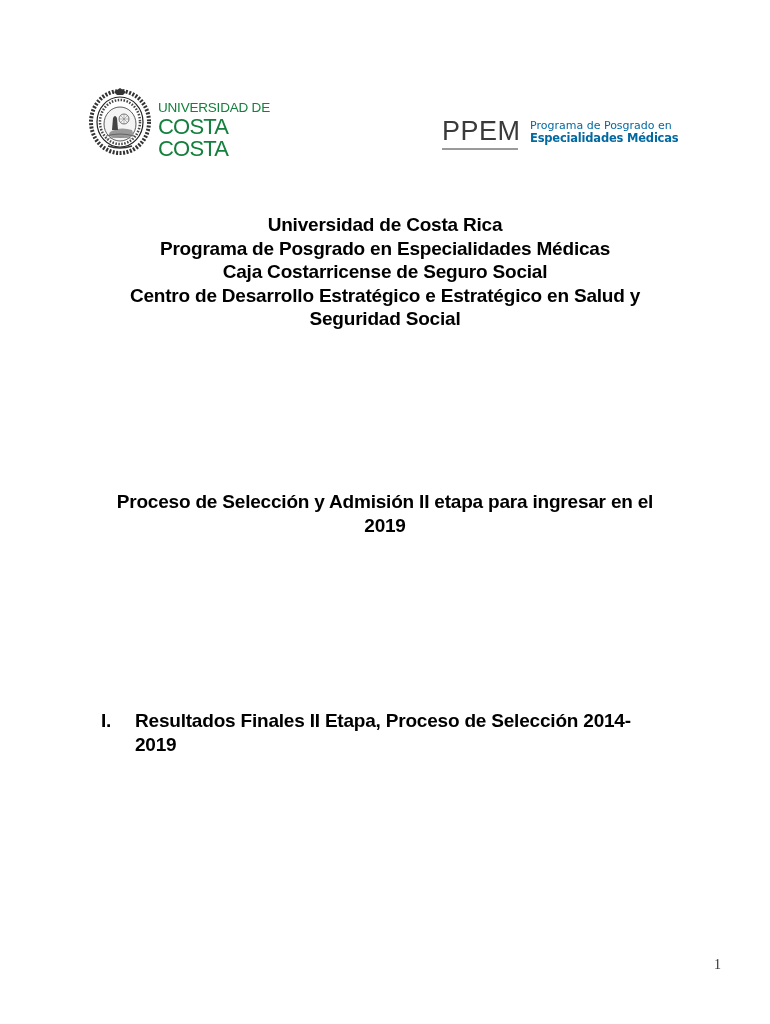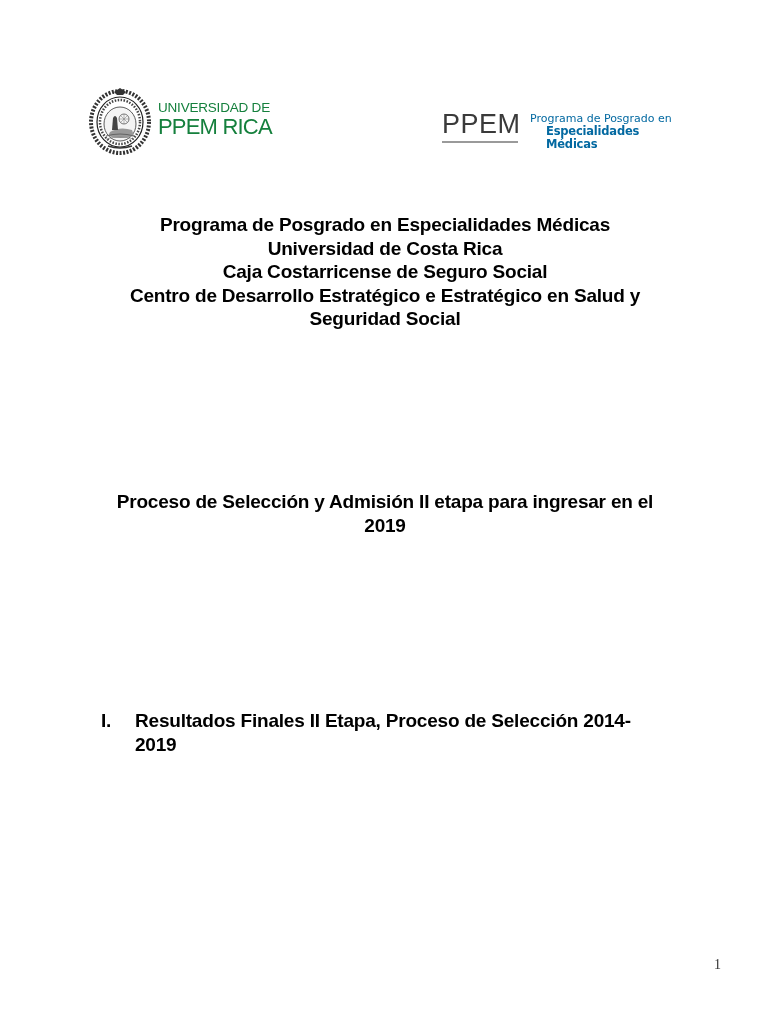--- a/index.html
+++ b/index.html
@@ -54,21 +54,21 @@
       font-family: "Liberation Sans", sans-serif;
       font-size: 22px;
       letter-spacing: -0.8px;
       display: block;
       margin-top: 1px;
     }
     
     .ppem-logo {
       position: absolute;
       left: 442px;
-      top: 108px;
+      top: 115px;
       width: 250px;
       height: 42px;
     }
     .ppem-mark {
       position: absolute;
       left: 0;
       top: 0;
       font-family: "Liberation Sans", sans-serif;
       font-size: 27px;
       color: #3a3a3a;
@@ -94,21 +94,20 @@
       display: block;
       font-family: "DejaVu Sans", sans-serif;
       font-size: 11px;
     }
     .ppem-sub2 {
       display: block;
       font-family: "DejaVu Sans", sans-serif;
       font-size: 11.5px;
       font-weight: bold;
       letter-spacing: -0.2px;
-      margin-left: 16px;
     }
     
     .block {
       position: absolute;
       left: 0;
       width: 770px;
       text-align: center;
       font-weight: bold;
       font-size: 19px;
       line-height: 23.5px;
@@ -165,36 +164,36 @@
       <circle cx="36" cy="33" r="5" fill="none" stroke="#555" stroke-width="0.8"></circle>
       <path d="M31 33 L41 33 M36 28 L36 38 M32.5 29.5 L39.5 36.5 M39.5 29.5 L32.5 36.5" stroke="#777" stroke-width="0.5"></path>
       <path d="M22 46 Q32 40 44 44 L46 50 Q32 54 20 50 Z" fill="#999"></path>
       <path d="M24 44 L25 32 Q27 28 29 32 L30 44 Z" fill="#444"></path>
       <path d="M18 50 Q32 46 46 50" stroke="#555" stroke-width="0.8" fill="none"></path>
       <path d="M18 53 Q32 49 46 53" stroke="#777" stroke-width="0.6" fill="none"></path>
       <path d="M20 60 Q32 64 44 60" stroke="#333" stroke-width="1.6" fill="none"></path>
     </svg>
     <div class="ucr-text">
       <span class="ucr-line1">UNIVERSIDAD DE</span>
-      <span class="ucr-line2">PPEM RICA</span>
+      <span class="ucr-line2">COSTA COSTA</span>
     </div>
   </div>
 
   <div class="ppem-logo">
     <div class="ppem-mark">PPEM</div>
     <div class="ppem-underline"></div>
     <div class="ppem-sub">
       <span class="ppem-sub1">Programa de Posgrado en</span>
       <span class="ppem-sub2">Especialidades Médicas</span>
     </div>
   </div>
 
   <div class="block institutions">
+    <div>Universidad de Costa Rica</div>
     <div>Programa de Posgrado en Especialidades Médicas</div>
-    <div>Universidad de Costa Rica</div>
     <div>Caja Costarricense de Seguro Social</div>
     <div>Centro de Desarrollo Estratégico e Estratégico en Salud y</div>
     <div>Seguridad Social</div>
   </div>
 
   <div class="block process-title">
     <div>Proceso de Selección y Admisión II etapa para ingresar en el</div>
     <div>2019</div>
   </div>
 

